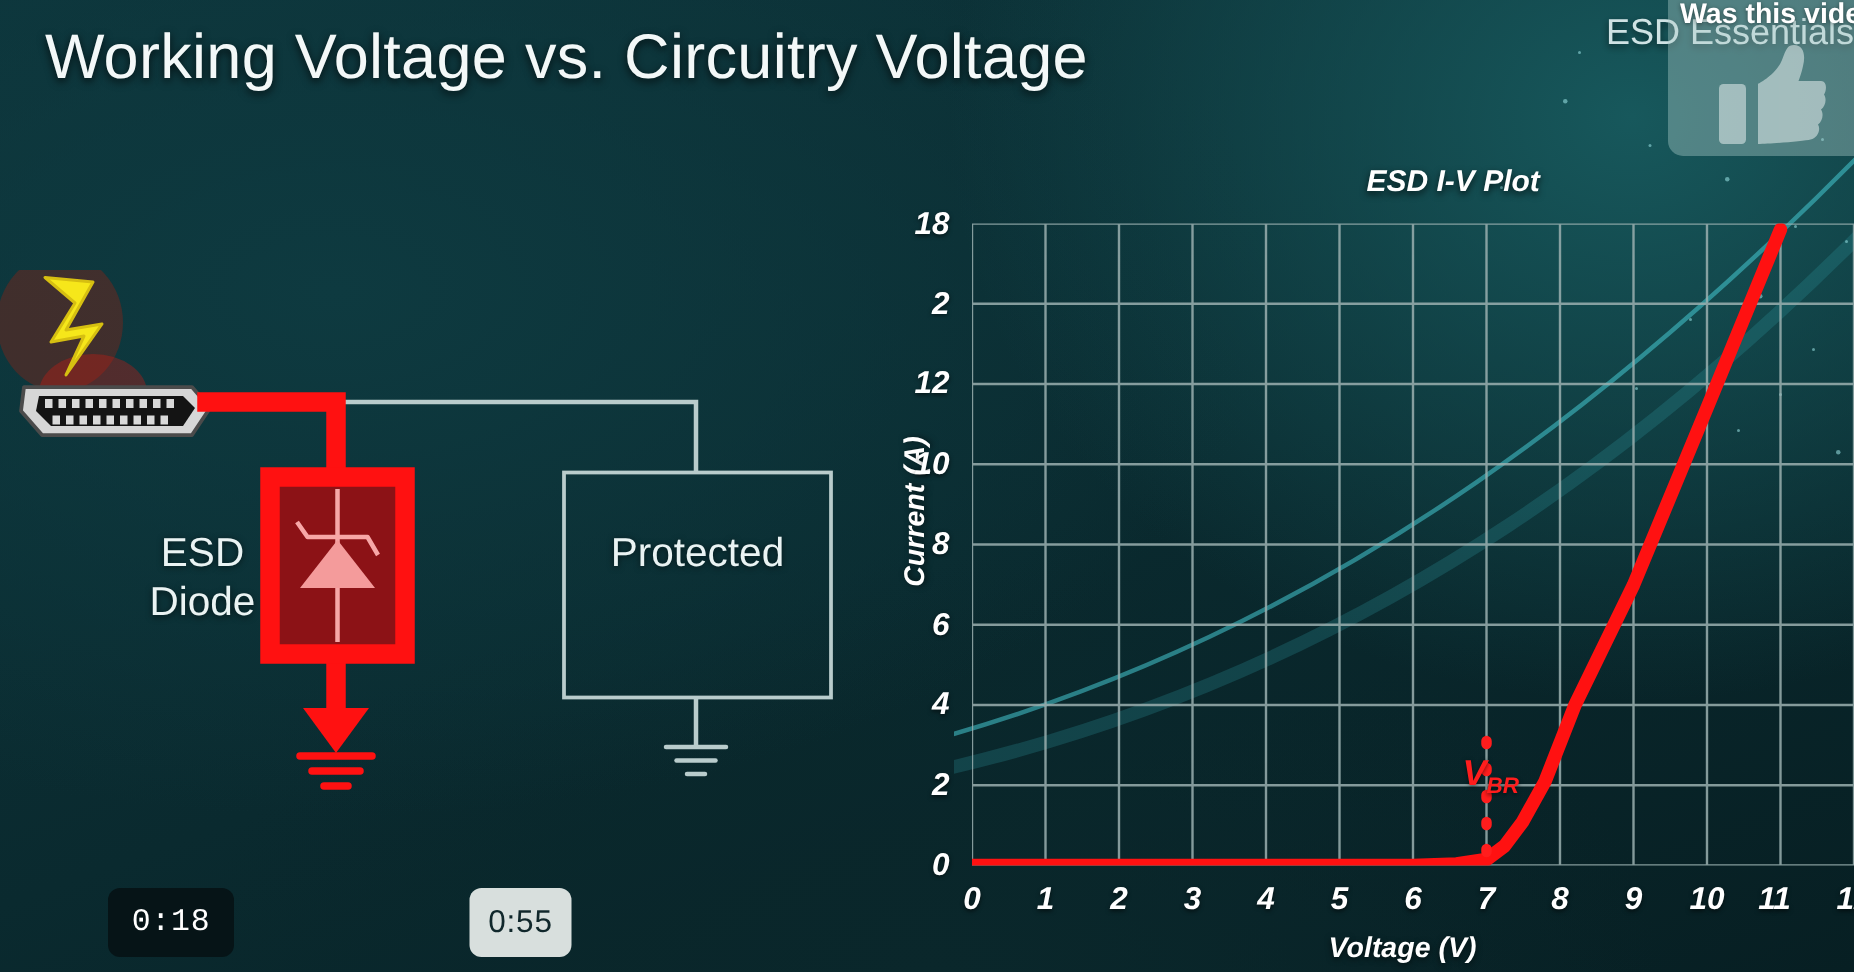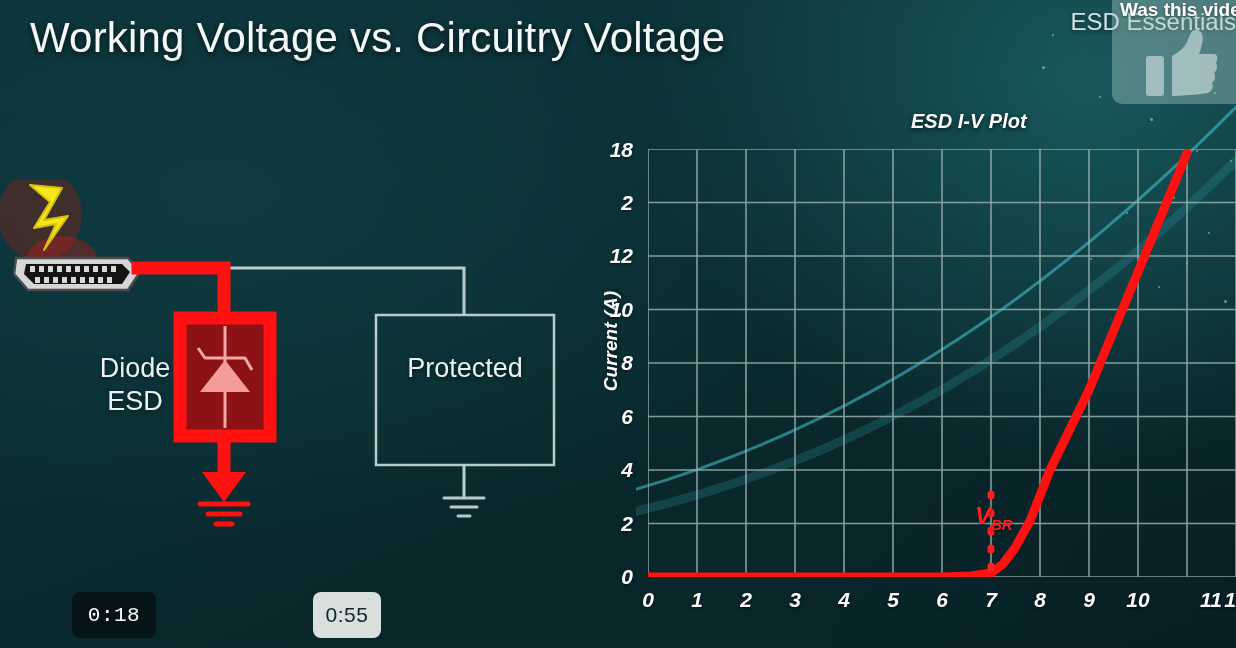--- a/index.html
+++ b/index.html
@@ -221,31 +221,32 @@
 
     <g stroke="#b9cccc" stroke-width="3" stroke-linecap="round">
       <line x1="444" y1="318" x2="484" y2="318"></line>
       <line x1="451" y1="327" x2="477" y2="327"></line>
       <line x1="458" y1="336" x2="470" y2="336"></line>
     </g>
   </svg>
 </div>
 
 <div id="esd-label" class="diagram-text">
+  <div>ESD</div>
   <div>Diode</div>
-  <div>ESD</div>
 </div>
 
 <div id="prot-label" class="diagram-text">
   <div>Protected</div>
 </div>
 
 <div id="chart">
   <div id="chart-title">ESD I-V Plot</div>
   <div id="ylabel">Current (A)</div>
+  <div id="xlabel">Voltage (V)</div>
 
   <div class="ytick" style="left:18px;top:28px;">18</div>
   <div class="ytick" style="left:18px;top:81px;">2</div>
   <div class="ytick" style="left:18px;top:134px;">12</div>
   <div class="ytick" style="left:18px;top:188px;">10</div>
   <div class="ytick" style="left:18px;top:241px;">8</div>
   <div class="ytick" style="left:18px;top:295px;">6</div>
   <div class="ytick" style="left:18px;top:348px;">4</div>
   <div class="ytick" style="left:18px;top:402px;">2</div>
   <div class="ytick" style="left:18px;top:455px;">0</div>
@@ -254,21 +255,21 @@
   <div class="xtick" style="left:102px;top:478px;">1</div>
   <div class="xtick" style="left:151px;top:478px;">2</div>
   <div class="xtick" style="left:200px;top:478px;">3</div>
   <div class="xtick" style="left:249px;top:478px;">4</div>
   <div class="xtick" style="left:298px;top:478px;">5</div>
   <div class="xtick" style="left:347px;top:478px;">6</div>
   <div class="xtick" style="left:396px;top:478px;">7</div>
   <div class="xtick" style="left:445px;top:478px;">8</div>
   <div class="xtick" style="left:494px;top:478px;">9</div>
   <div class="xtick" style="left:543px;top:478px;">10</div>
-  <div class="xtick" style="left:616px;top:478px;">11</div>
+  <div class="xtick" style="left:588px;top:478px;">11</div>
   <div class="xtick" style="left:641px;top:478px;">12</div>
 
   <div id="plot">
     <svg width="588" height="428" viewBox="0 0 588 428">
 
       <g stroke="#9bb0b0" stroke-width="1.6" opacity="0.85">
         <line x1="0" y1="0" x2="0" y2="428"></line>
         <line x1="49" y1="0" x2="49" y2="428"></line>
         <line x1="98" y1="0" x2="98" y2="428"></line>
         <line x1="147" y1="0" x2="147" y2="428"></line>

